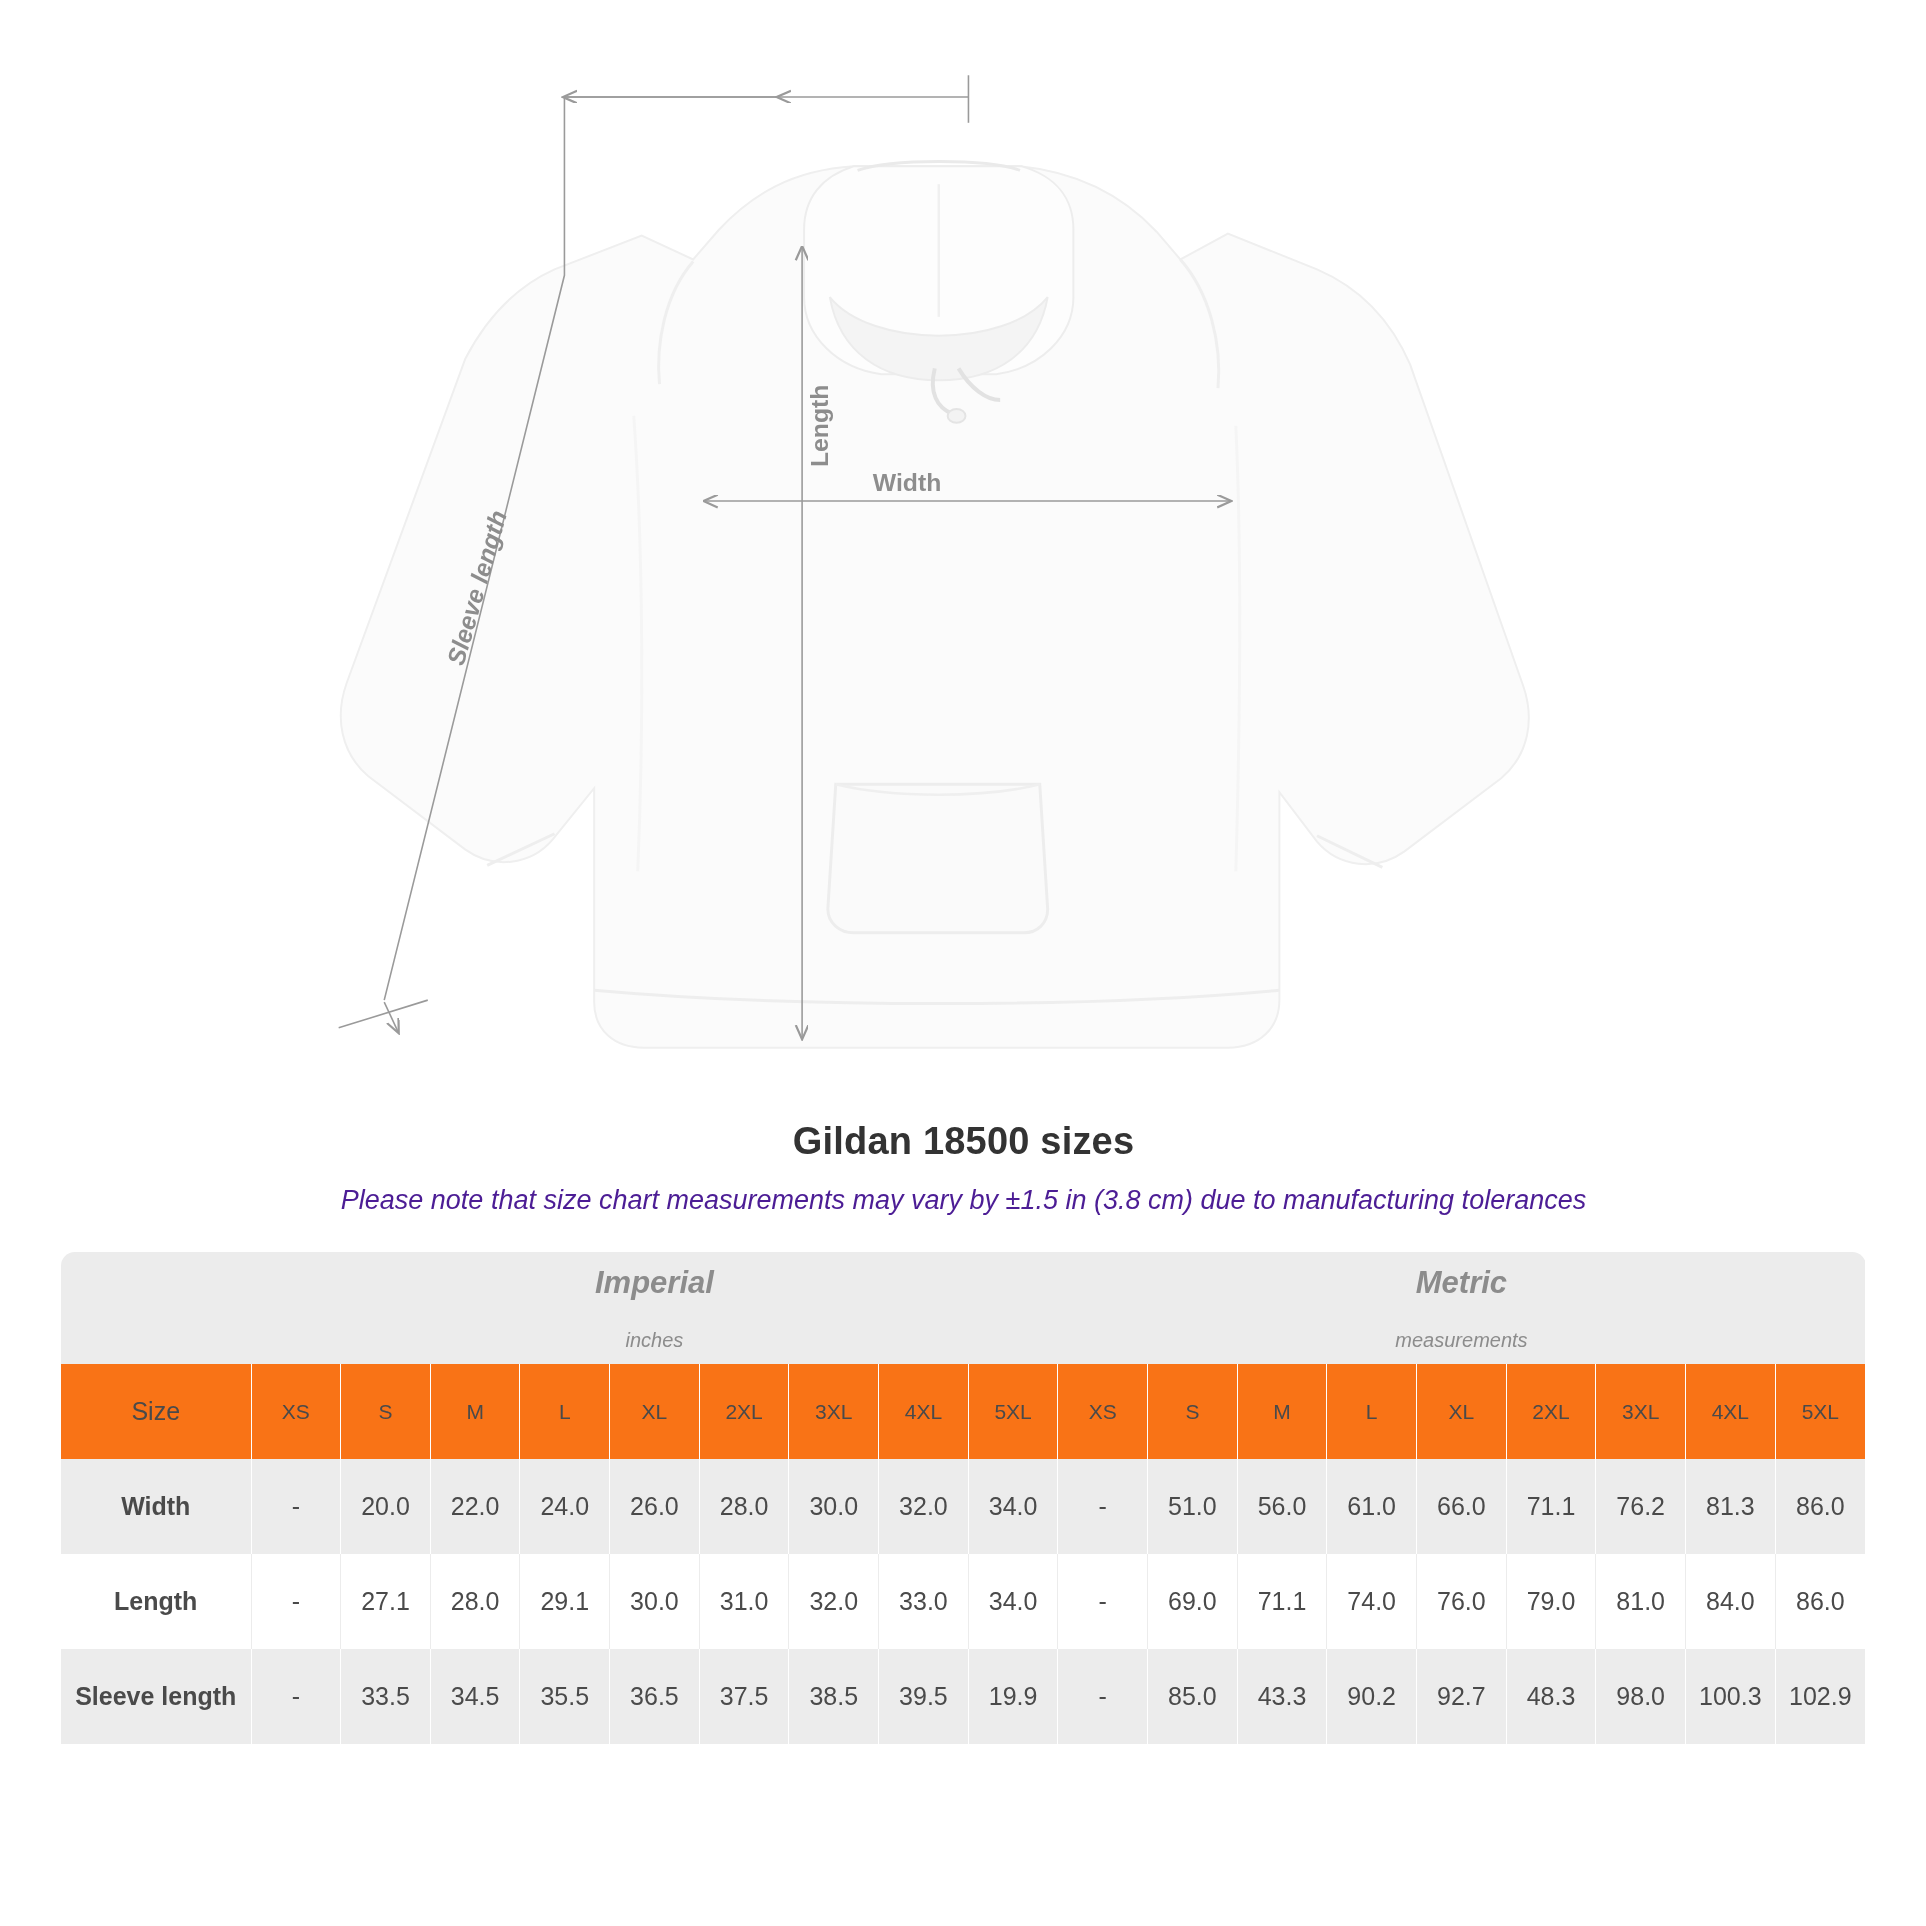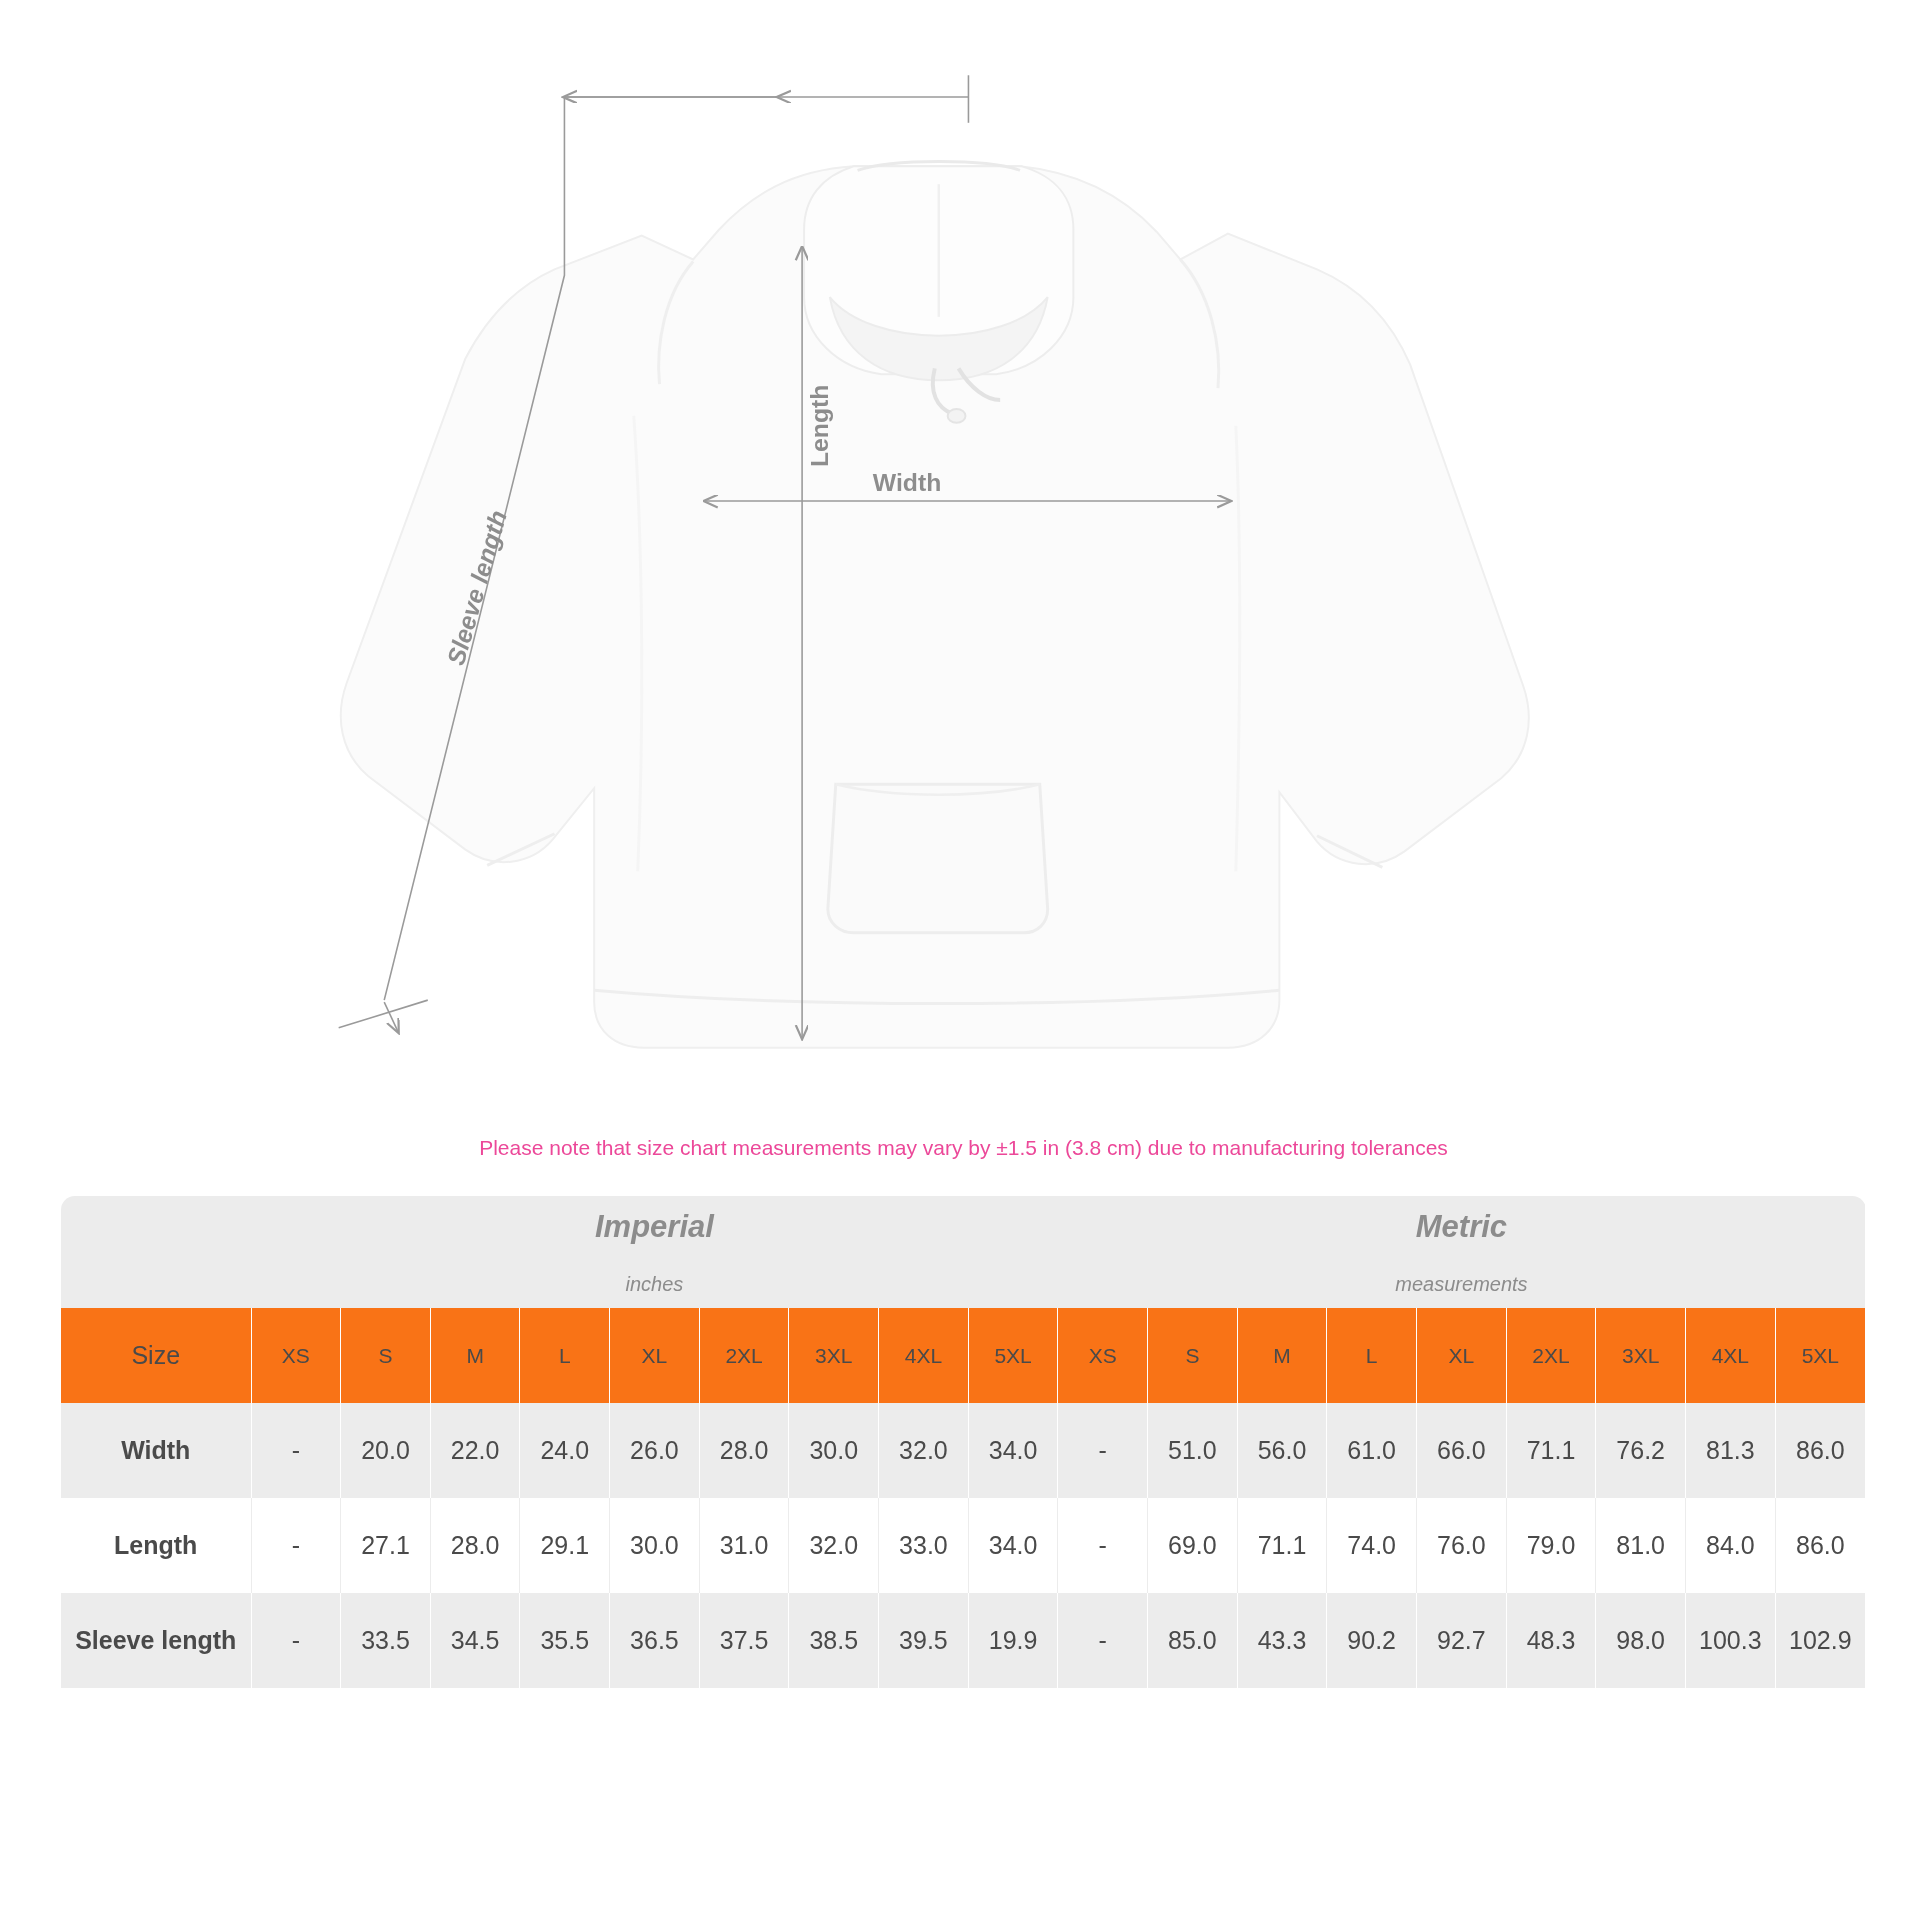--- a/index.html
+++ b/index.html
@@ -38,22 +38,23 @@
     text-align: center;
     margin-top: 6px;
   }
   .chart-title {
     font-size: 38px;
     font-weight: bold;
     color: #333333;
     letter-spacing: 0.2px;
   }
   .chart-note {
-    font-size: 21px;
-    color: #ec4899;
+    font-size: 27px;
+    font-style: italic;
+    color: #4c1d95;
     margin-top: 22px;
   }
 
   
   .table-wrap {
     margin: 36px 61px 0 61px;
     border-radius: 14px 14px 0 0;
     overflow: hidden;
   }
   table.size-table {
@@ -229,20 +230,21 @@
         <line x1="712" y1="506" x2="1242" y2="506" marker-start="url(#arrowStart)" marker-end="url(#arrowEnd)"></line>
       </g>
 
       <text x="490" y="596" fill="#8d8d8d" font-family="Liberation Sans, sans-serif" font-size="25" font-weight="bold" font-style="italic" transform="rotate(-74 490 596)" text-anchor="middle" id="lbl-sleeve">Sleeve length</text>
       <text x="836" y="430" fill="#8d8d8d" font-family="Liberation Sans, sans-serif" font-size="25" font-weight="bold" transform="rotate(-90 836 430)" text-anchor="middle" id="lbl-length">Length</text>
       <text x="916" y="496" fill="#8d8d8d" font-family="Liberation Sans, sans-serif" font-size="25" font-weight="bold" text-anchor="middle" id="lbl-width">Width</text>
     </svg>
   </div>
 
   <div class="title-block">
+    <div class="chart-title">Gildan 18500 sizes</div>
     <div class="chart-note">Please note that size chart measurements may vary by ±1.5 in (3.8 cm) due to manufacturing tolerances</div>
   </div>
 
   <div class="table-wrap">
     <table class="size-table">
       <tbody>
         <tr class="unit-head">
           <td class="label-cell"></td>
           <td colspan="9">
             <div class="unit-name">Imperial</div>

